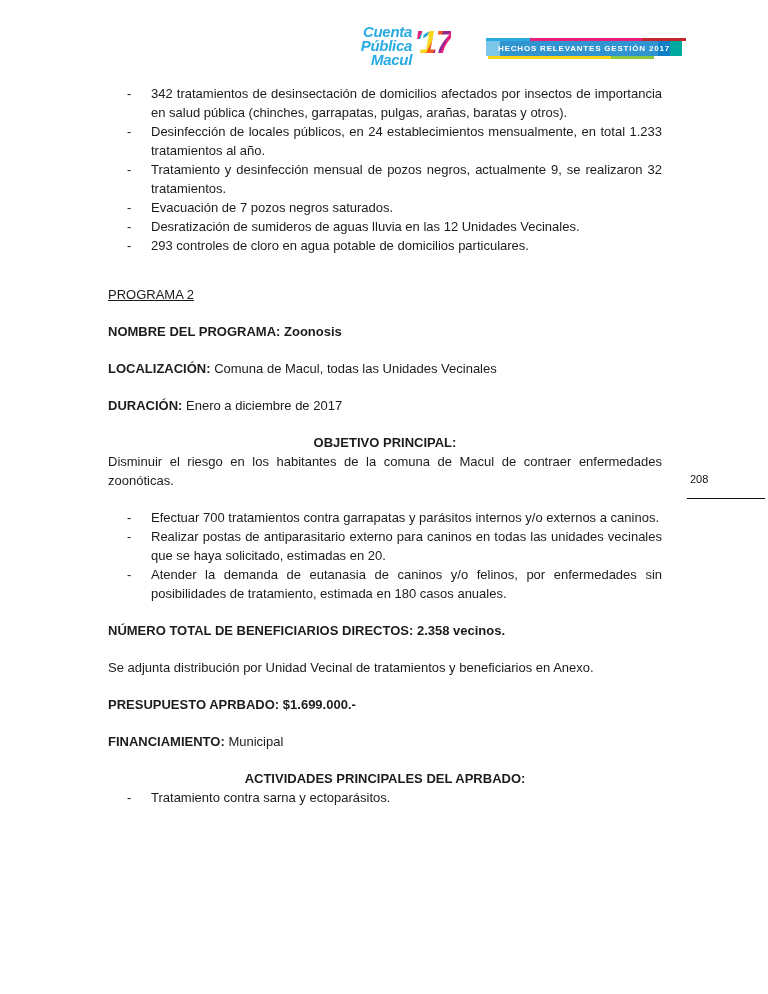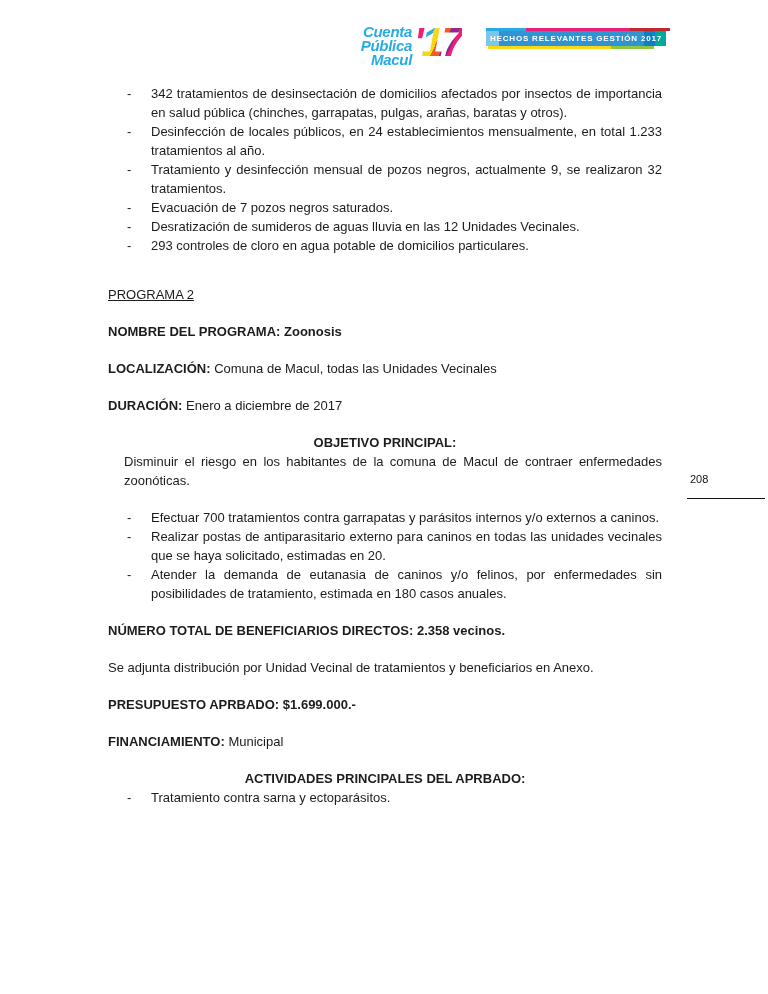--- a/index.html
+++ b/index.html
@@ -18,30 +18,30 @@
   .logo-wrap { position: absolute; left: 346px; top: 19px; display: flex; align-items: flex-start; }
   .logo-title {
     width: 66px; text-align: right;
     font-weight: bold; font-style: italic;
     font-size: 15px; line-height: 14px;
     color: #29abe2; letter-spacing: -0.3px;
     padding-top: 6px;
   }
   .logo-year {
     font-weight: 900; font-style: italic;
-    font-size: 40px; line-height: 46px;
+    font-size: 32px; line-height: 46px;
     margin-left: 2px; letter-spacing: -2px;
     background: linear-gradient(115deg,
       #f7941d 0 12%, #ed1e79 12% 24%, #29abe2 24% 36%,
       #f9d616 36% 48%, #f15a24 48% 60%, #92278f 60% 72%,
       #ed1e79 72% 86%, #f7941d 86% 100%);
     -webkit-background-clip: text; background-clip: text;
     color: transparent;
   }
-  .banner { position: absolute; left: 486px; top: 28px; width: 180px; }
+  .banner { position: absolute; left: 486px; top: 38px; width: 196px; }
   .banner-stripe-top {
     height: 3px; margin-right: -4px;
     background: linear-gradient(90deg, #29abe2 0 22%, #ed1e79 22% 78%, #c1272d 78% 100%);
   }
   .banner-bar {
     height: 15px; display: flex; align-items: center; justify-content: center;
     background: linear-gradient(90deg, #7cc6ea 0 7%, #3094d1 7% 88%, #0e7fc4 88% 94%, #00a99d 94% 100%);
   }
   .banner-text {
     color: #ffffff; font-weight: bold; font-size: 8px;
@@ -64,21 +64,21 @@
   .dash { width: 24px; padding-left: 19px; flex: 0 0 43px; }
   .li-text { flex: 1; text-align: justify; }
 
   .heading-underline {
     font-weight: normal; text-decoration: underline;
     margin-top: 30px;
   }
   .para { margin-top: 18px; }
   .para b, .field-label { font-weight: bold; }
   .block-label { font-weight: bold; text-align: center; }
-  .justified { text-align: justify; margin-left: 16px; }
+  .justified { text-align: justify; }
   .bold { font-weight: bold; }
 </style>
 </head>
 <body>
 
 <div class="logo-wrap">
   <div class="logo-title">
     <div>Cuenta</div>
     <div>Pública</div>
     <div>Macul</div>

